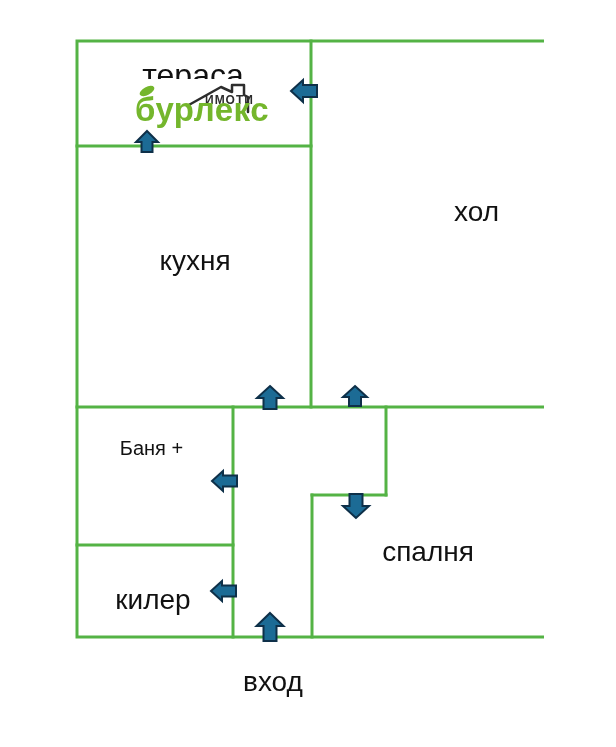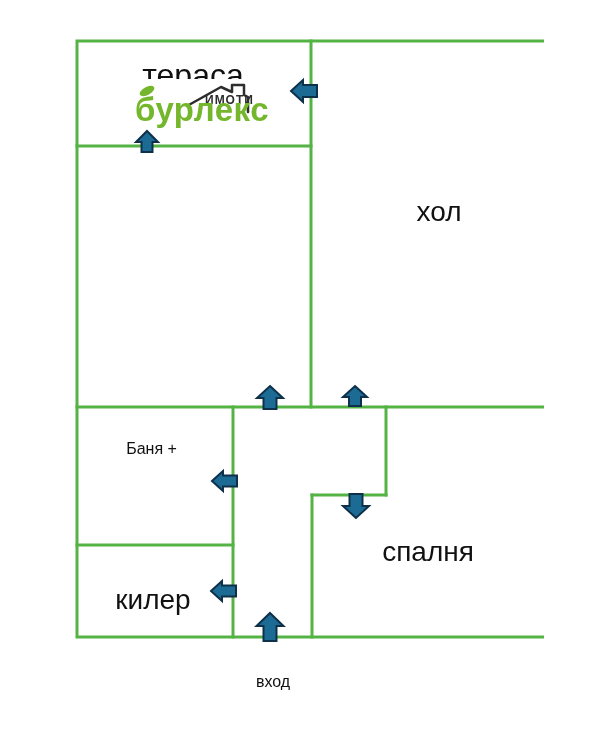--- a/index.html
+++ b/index.html
@@ -36,22 +36,22 @@
   }
   .room-label {
     position: absolute;
     z-index: 1;
     color: var(--text-color, #111111);
     text-align: center;
     white-space: nowrap;
   }
   .lbl-28 { font-size: 28px; line-height: 32px; }
   .lbl-terrace { font-size: 32px; line-height: 36px; }
-  .lbl-bath { font-size: 16px; line-height: 31px; }
-  .lbl-entry { font-size: 16px; line-height: 27px; }
+  .lbl-bath { font-size: 20px; line-height: 31px; }
+  .lbl-entry { font-size: 28px; line-height: 27px; }
   
   .logo {
     position: absolute;
     left: 133px; top: 79px;
     width: 137px; height: 57px;
     background: var(--background, #ffffff);
     z-index: 2;
   }
   .logo-brand {
     position: absolute;
@@ -110,22 +110,23 @@
     <polygon class="arrow" points="270,386 283,398 276.5,398 276.5,409 263.5,409 263.5,398 257,398"></polygon>
     <polygon class="arrow" points="355,386 367,397 361,397 361,406 349,406 349,397 343,397"></polygon>
     <polygon class="arrow" points="356,518 343,506 349.5,506 349.5,494 362.5,494 362.5,506 369,506"></polygon>
     <polygon class="arrow" points="212,481 223,471 223,475.5 237,475.5 237,486.5 223,486.5 223,491"></polygon>
     <polygon class="arrow" points="211,591 222,581 222,585.5 236,585.5 236,596.5 222,596.5 222,601"></polygon>
     <polygon class="arrow" points="270,613 283.5,626 276.5,626 276.5,641 263.5,641 263.5,626 256.5,626"></polygon>
   </svg>
 
   <div class="room-label lbl-terrace" style="left:133px; top:57px; width:120px;">тераса</div>
 
-  <div class="room-label lbl-28" style="left:379px; top:196px; width:120px;">хол</div>
+  <div class="room-label lbl-28" style="left:379px; top:196px; width:120px;text-align:right;">хол</div>
 
+  <div class="room-label lbl-28" style="left:135px; top:245px; width:120px;">кухня</div>
 
   <div class="room-label lbl-bath" style="left:91px; top:433px; width:121px;">
     <div>Баня +</div>
   </div>
 
   <div class="room-label lbl-28" style="left:93px; top:584px; width:120px;">килер</div>
 
   <div class="room-label lbl-28" style="left:368px; top:536px; width:120px;">спалня</div>
 
   <div class="room-label lbl-entry" style="left:213px; top:668px; width:120px;">вход</div>

